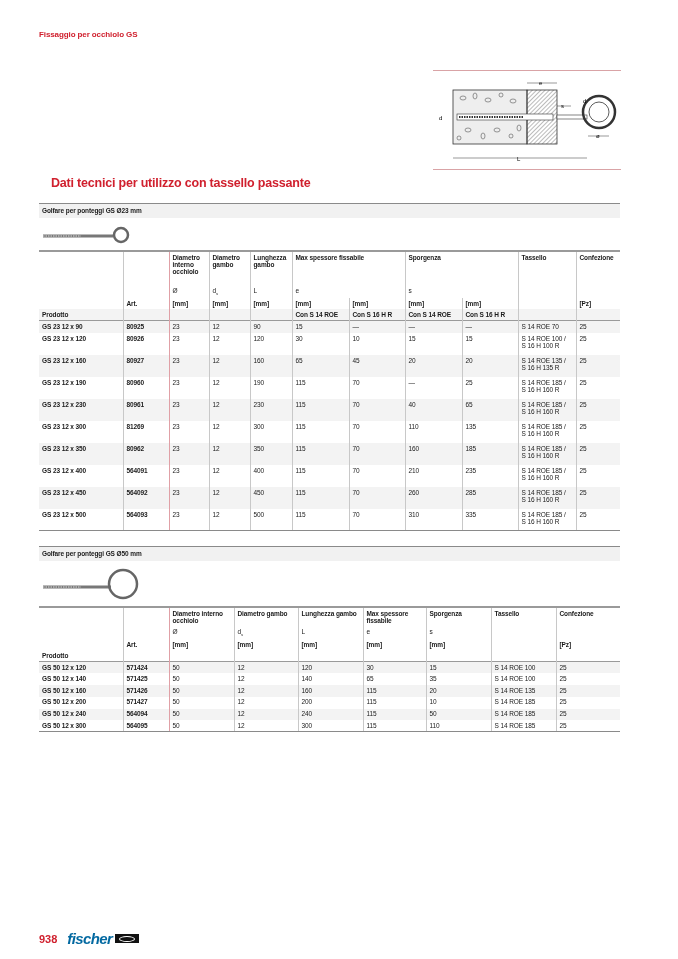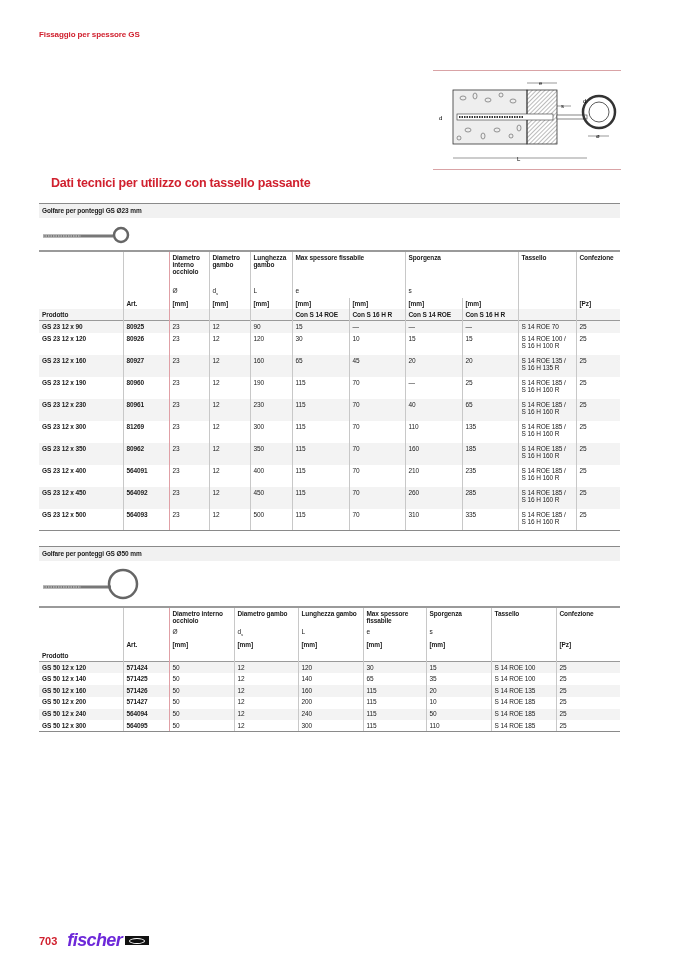--- a/index.html
+++ b/index.html
@@ -26,28 +26,28 @@
   table.t1 tbody tr { height:22px; }
   table.t1 tbody tr:first-child { height:12px; }
   table.t1 tbody tr:first-child td { border-top:1px solid #9a9a9a; }
   table.t2 tbody tr { height:11.7px; }
   table.t2 tbody tr td { padding:1.5px 3px; }
   table.t2 tbody tr:first-child td { border-top:1px solid #9a9a9a; }
   table tbody tr:last-child td { border-bottom:1.5px solid #8a8a8a; }
   .hdr-name { height:34px; }
   .footer { position:absolute; left:39px; top:930px; display:flex; align-items:center; }
   .page-num { font-size:11px; font-weight:bold; color:#d0202e; margin-right:10px; }
-  .brand { font-size:18px; font-weight:bold; color:#6d28d9; letter-spacing:-0.6px; font-style:italic; }
+  .brand { font-size:15px; font-weight:bold; color:#0369a1; letter-spacing:-0.6px; font-style:italic; }
   .brand-fish { margin-left:3px; width:24px; height:9px; background:#111; position:relative; }
   .brand-fish::after { content:""; position:absolute; left:4px; top:2px; width:14px; height:4px; border:1px solid #fff; border-radius:50%; }
 </style>
 </head>
 <body>
 
-<div class="header-title">Fissaggio per spessore GS</div>
+<div class="header-title">Fissaggio per occhiolo GS</div>
 
 <div class="diagram">
   <div class="rule" style="top:0"></div>
   <svg width="188" height="100" viewBox="0 0 188 100" style="position:absolute;left:0;top:0">
     <defs>
       <pattern id="hatch" width="3" height="3" patternUnits="userSpaceOnUse" patternTransform="rotate(45)">
         <line x1="0" y1="0" x2="0" y2="3" stroke="#555" stroke-width="0.8"></line>
       </pattern>
     </defs>
 
@@ -432,16 +432,16 @@
           <td class="vl">115</td>
           <td class="vl">110</td>
           <td class="vl">S 14 ROE 185</td>
           <td class="vl">25</td>
         </tr>
       </tbody>
   </table>
 </div>
 
 <div class="footer">
-  <span class="page-num">703</span>
+  <span class="page-num">938</span>
   <span class="brand">fischer</span>
   <span class="brand-fish"></span>
 </div>
 
 </body></html>

